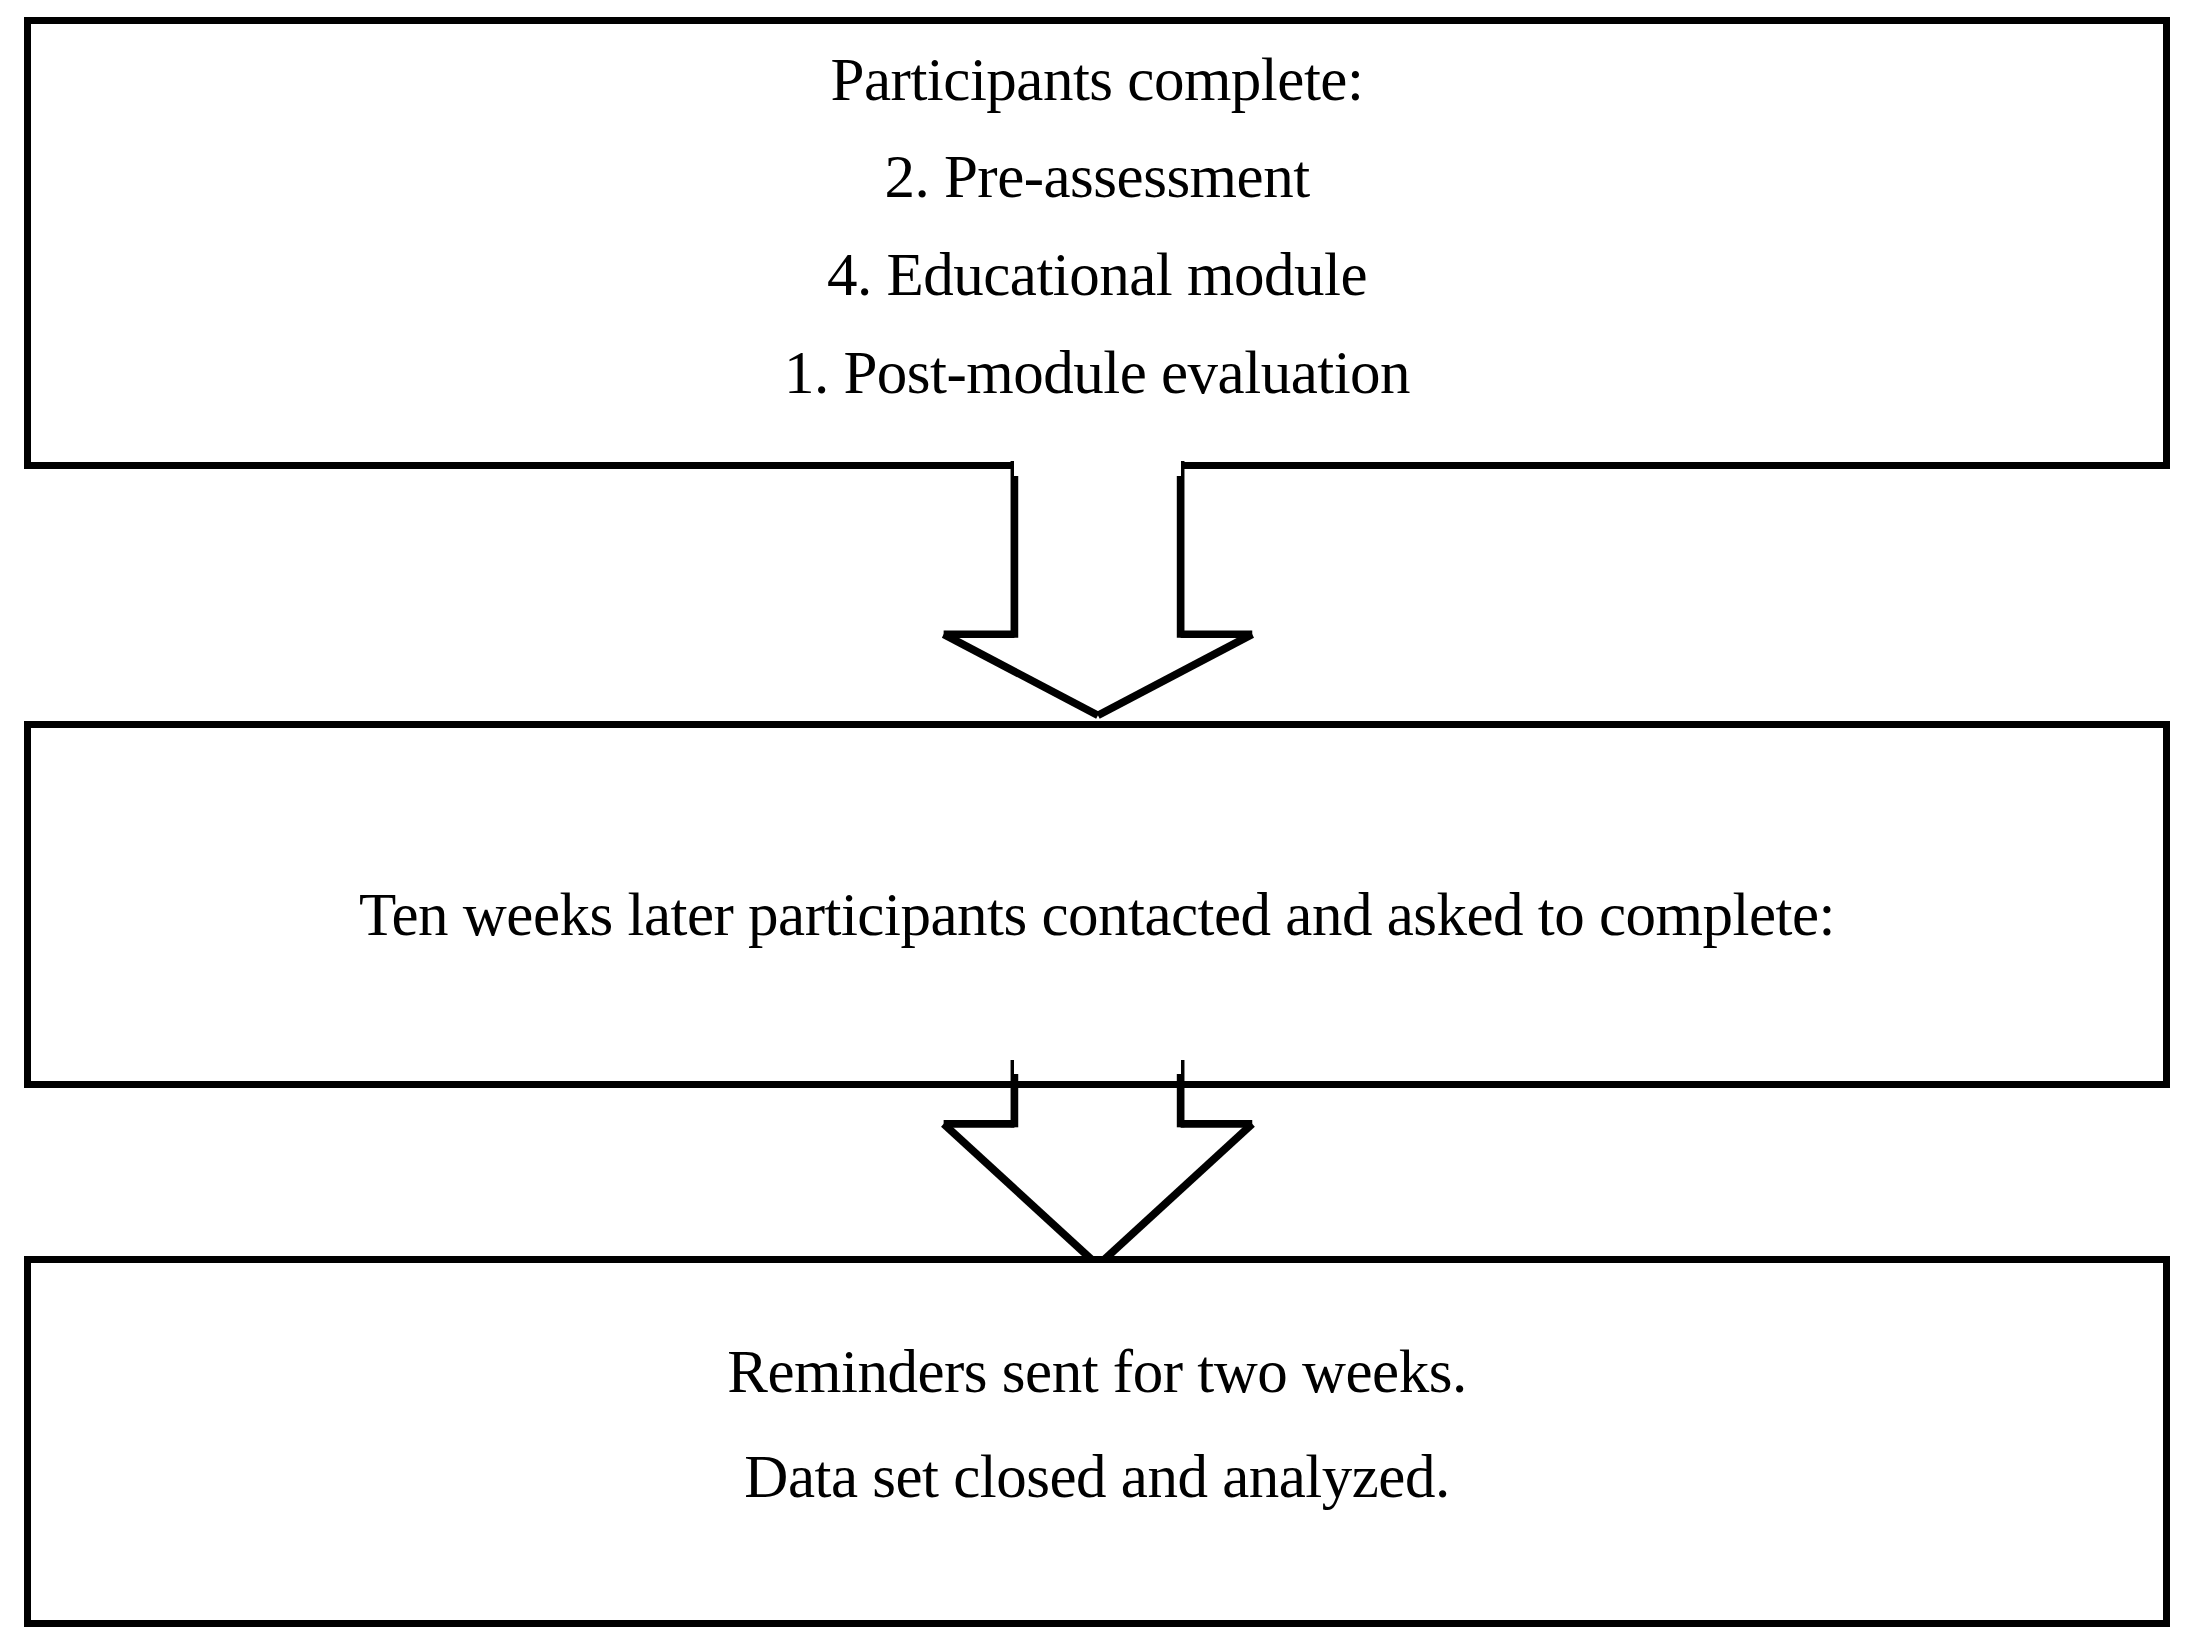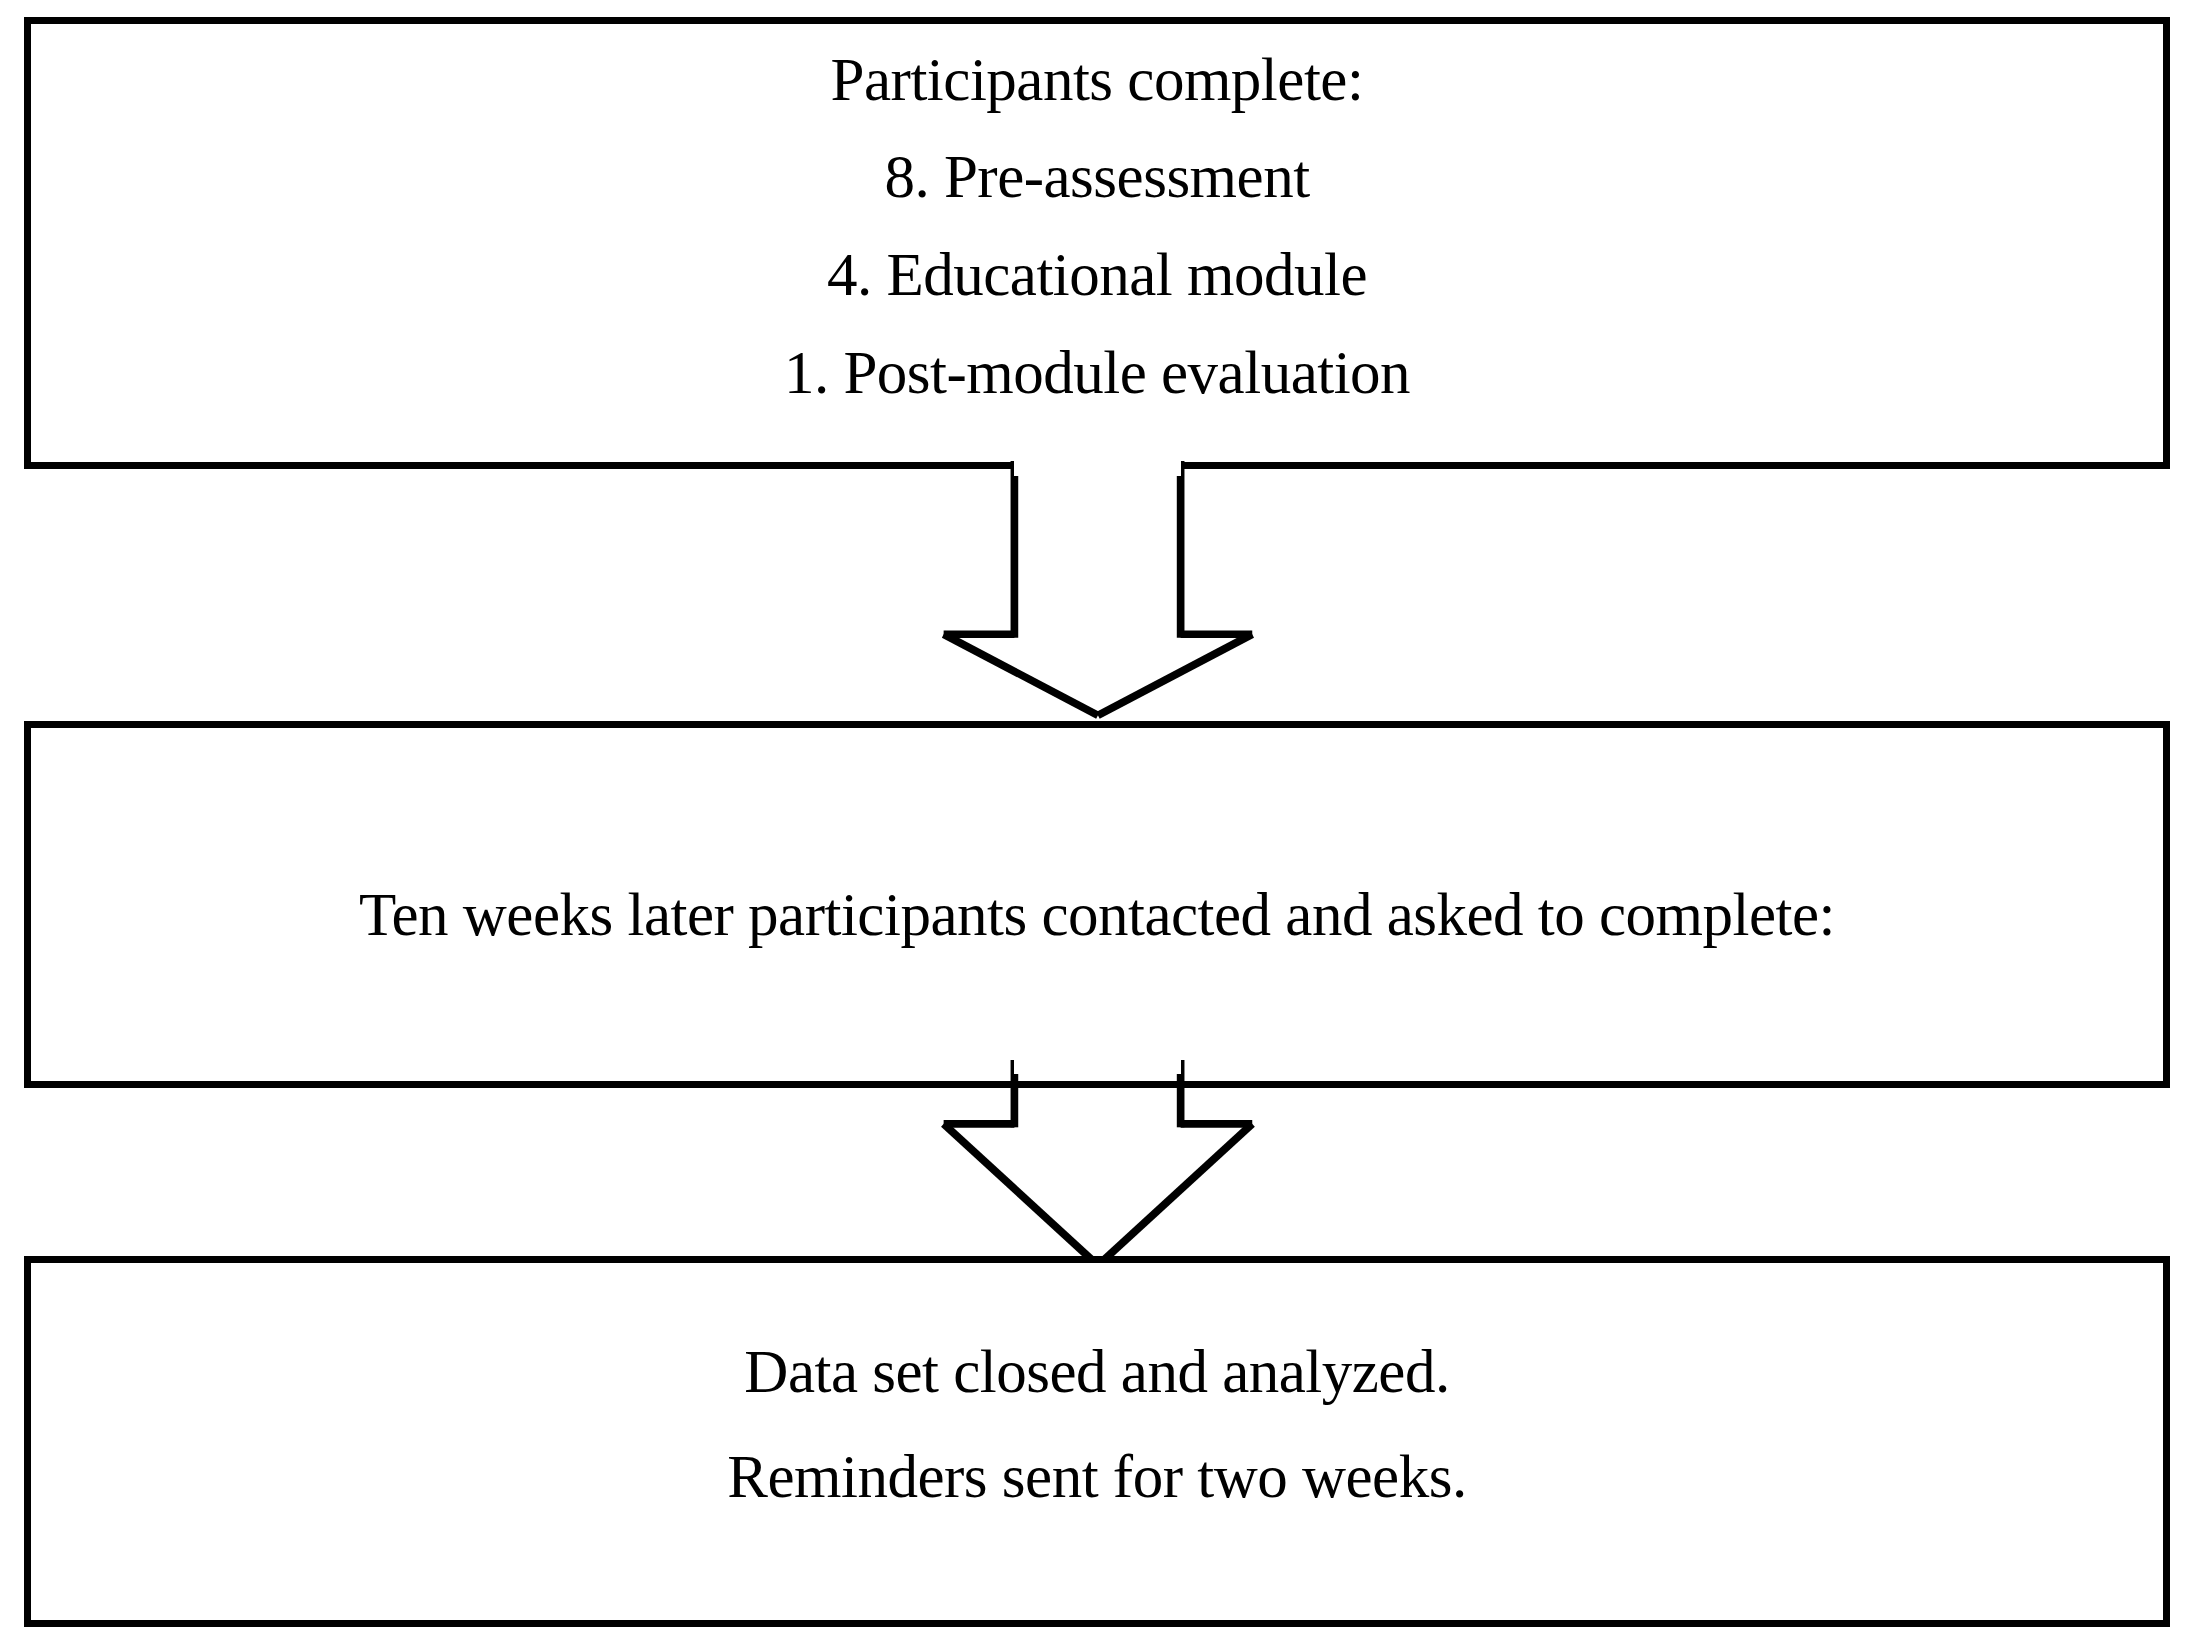--- a/index.html
+++ b/index.html
@@ -107,21 +107,21 @@
     overflow: visible;
   }
 </style>
 </head>
 <body>
 
 <div id="flowchart">
 
   <div class="flow-box" id="box-participants">
     <div class="box-line">Participants complete:</div>
-    <div class="box-line">8. Pre-assessment</div>
+    <div class="box-line">2. Pre-assessment</div>
     <div class="box-line">4. Educational module</div>
     <div class="box-line">1. Post-module evaluation</div>
   </div>
 
   <div class="flow-arrow" id="arrow-1">
     <svg viewBox="0 0 400 300" preserveAspectRatio="none">
 
       <path d="M 95 9 L 95 4 L 298 4 L 298 9" fill="none" stroke="#000000" stroke-width="0"></path>
 
       <line x1="99" y1="0" x2="99" y2="207" stroke="#000000" stroke-width="9"></line>
@@ -153,21 +153,21 @@
 
       <line x1="294" y1="75" x2="378" y2="75" stroke="#000000" stroke-width="9"></line>
 
       <line x1="16" y1="75" x2="197" y2="241" stroke="#000000" stroke-width="9"></line>
 
       <line x1="378" y1="75" x2="197" y2="241" stroke="#000000" stroke-width="9"></line>
     </svg>
   </div>
 
   <div class="flow-box" id="box-reminders">
+    <div class="box-line">Reminders sent for two weeks.</div>
     <div class="box-line">Data set closed and analyzed.</div>
-    <div class="box-line">Reminders sent for two weeks.</div>
   </div>
 
   <div style="position:absolute; left:1014px; top:459px; width:167px; height:17px; background:#ffffff;"></div>
   <div style="position:absolute; left:1014px; top:1057px; width:167px; height:17px; background:#ffffff;"></div>
 
 </div>
 
 
 </body></html>

